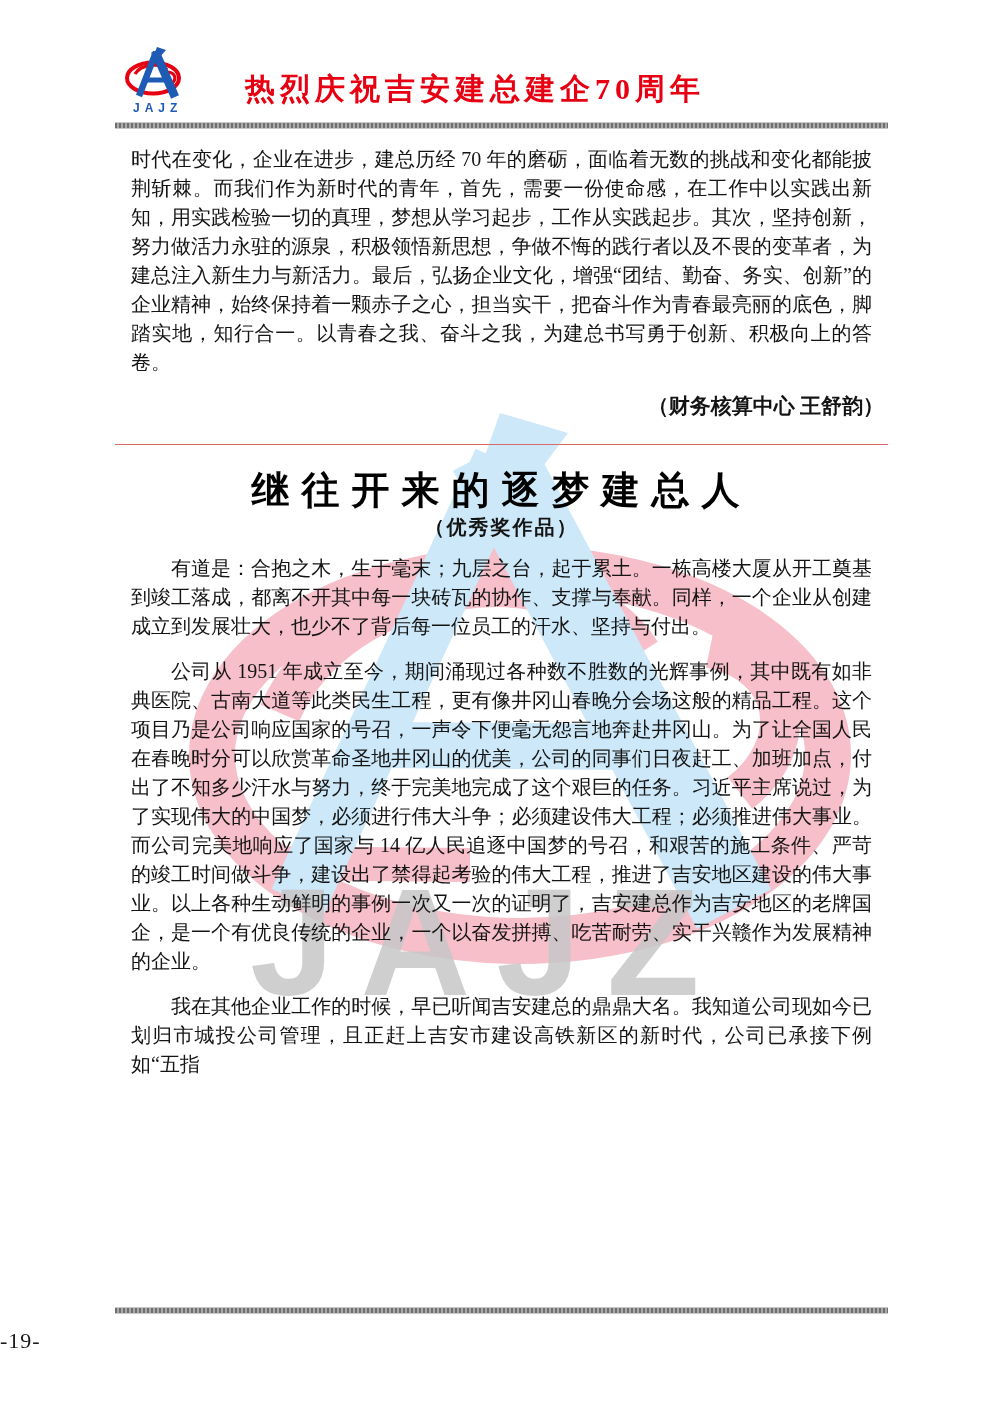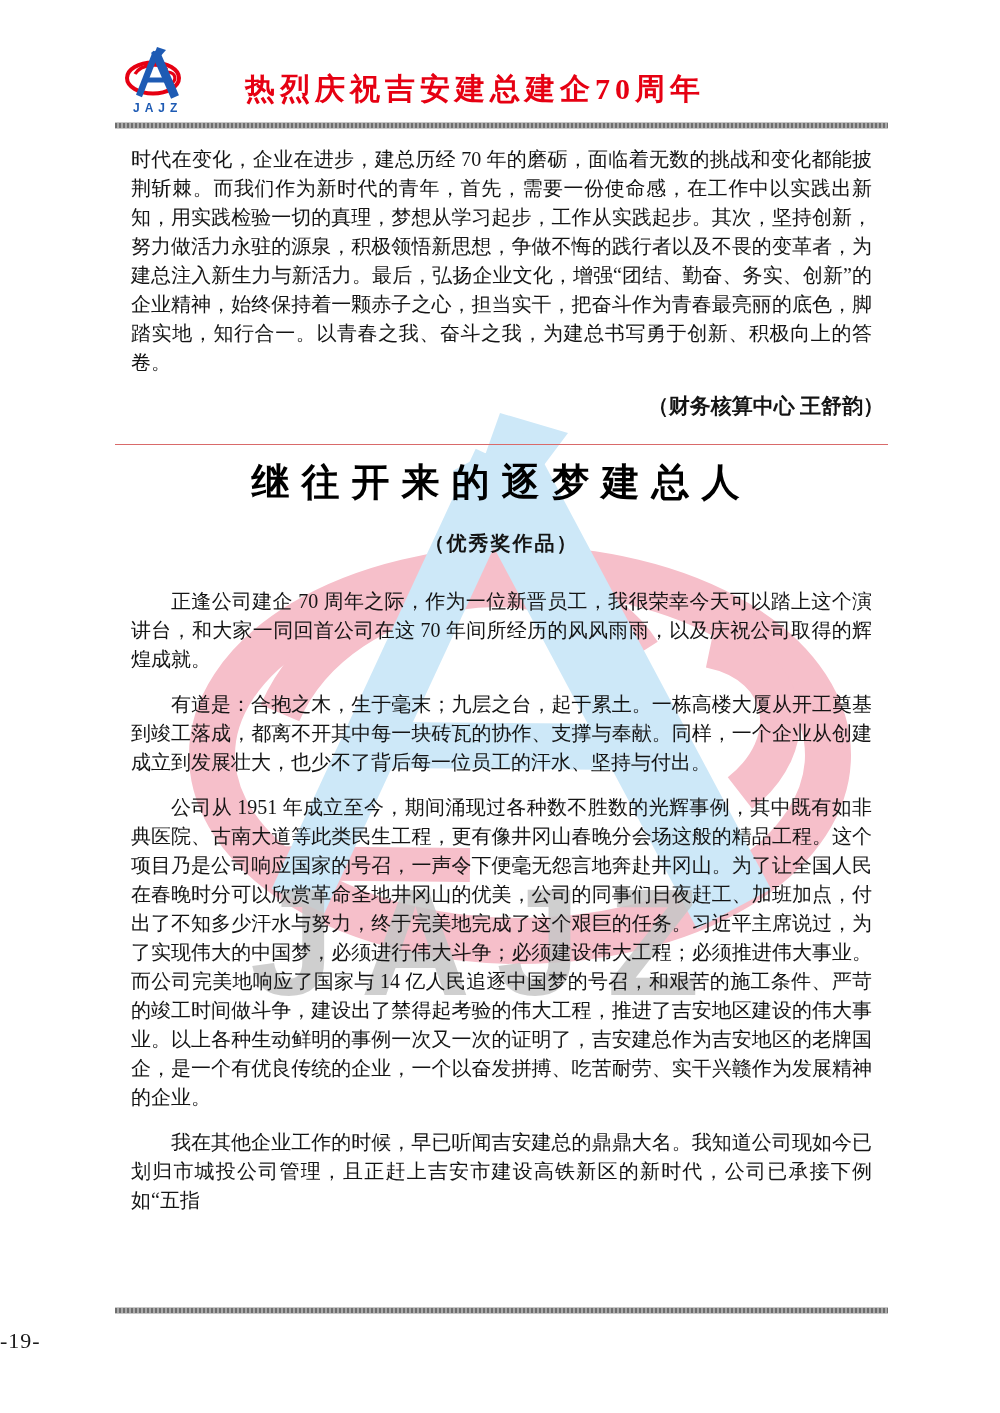--- a/index.html
+++ b/index.html
@@ -46,26 +46,26 @@
   .indent{text-indent:2em;}
   .byline{
     text-align:right;font-size:21px;line-height:27px;
     font-weight:600;margin:5px 4px 0 0;
   }
   .section-divider{
     margin-top:24px;height:0;
     border-top:1px solid #d96a6a;
   }
   .article2-title{
-    margin-top:14px;text-align:center;
+    margin-top:22px;text-align:center;
     font-size:38px;line-height:46px;font-weight:bold;
     letter-spacing:12px;color:#000;
   }
   .article2-subtitle{
-    margin-top:24px;text-align:center;
+    text-align:center;
     font-size:20px;line-height:28px;letter-spacing:2px;font-weight:600;
   }
   .mt30{margin-top:30px;}
   .mt13{margin-top:13px;}
   .footer-rule{position:absolute;left:115px;right:112px;top:1307px;z-index:2;}
   .page-number{
     position:absolute;left:0;right:0;top:1326px;z-index:2;
     font-size:22px;line-height:30px;letter-spacing:1px;color:#1a1a1a;
   }
   .logo-letters-svg{font-family:"Liberation Sans","DejaVu Sans",sans-serif;}
@@ -114,21 +114,20 @@
     <div class="rule top-rule"></div>
 
     <p class="body-text">时代在变化，企业在进步，建总历经 70 年的磨砺，面临着无数的挑战和变化都能披荆斩棘。而我们作为新时代的青年，首先，需要一份使命感，在工作中以实践出新知，用实践检验一切的真理，梦想从学习起步，工作从实践起步。其次，坚持创新，努力做活力永驻的源泉，积极领悟新思想，争做不悔的践行者以及不畏的变革者，为建总注入新生力与新活力。最后，弘扬企业文化，增强“团结、勤奋、务实、创新”的企业精神，始终保持着一颗赤子之心，担当实干，把奋斗作为青春最亮丽的底色，脚踏实地，知行合一。以青春之我、奋斗之我，为建总书写勇于创新、积极向上的答卷。</p>
     <div class="byline">（财务核算中心 王舒韵）</div>
 
     <div class="section-divider"></div>
 
     <div class="article2-title">继往开来的逐梦建总人</div>
     <div class="article2-subtitle">（优秀奖作品）</div>
 
-    <p class="body-text indent mt30">正逢公司建企 70 周年之际，作为一位新晋员工，我很荣幸今天可以踏上这个演讲台，和大家一同回首公司在这 70 年间所经历的风风雨雨，以及庆祝公司取得的辉煌成就。</p>
     <p class="body-text indent mt13">有道是：合抱之木，生于毫末；九层之台，起于累土。一栋高楼大厦从开工奠基到竣工落成，都离不开其中每一块砖瓦的协作、支撑与奉献。同样，一个企业从创建成立到发展壮大，也少不了背后每一位员工的汗水、坚持与付出。</p>
     <p class="body-text indent mt13">公司从 1951 年成立至今，期间涌现过各种数不胜数的光辉事例，其中既有如非典医院、古南大道等此类民生工程，更有像井冈山春晚分会场这般的精品工程。这个项目乃是公司响应国家的号召，一声令下便毫无怨言地奔赴井冈山。为了让全国人民在春晚时分可以欣赏革命圣地井冈山的优美，公司的同事们日夜赶工、加班加点，付出了不知多少汗水与努力，终于完美地完成了这个艰巨的任务。习近平主席说过，为了实现伟大的中国梦，必须进行伟大斗争；必须建设伟大工程；必须推进伟大事业。而公司完美地响应了国家与 14 亿人民追逐中国梦的号召，和艰苦的施工条件、严苛的竣工时间做斗争，建设出了禁得起考验的伟大工程，推进了吉安地区建设的伟大事业。以上各种生动鲜明的事例一次又一次的证明了，吉安建总作为吉安地区的老牌国企，是一个有优良传统的企业，一个以奋发拼搏、吃苦耐劳、实干兴赣作为发展精神的企业。</p>
     <p class="body-text indent mt13">我在其他企业工作的时候，早已听闻吉安建总的鼎鼎大名。我知道公司现如今已划归市城投公司管理，且正赶上吉安市建设高铁新区的新时代，公司已承接下例如“五指</p>
   </div>
 
   <div class="rule footer-rule"></div>
   <div class="page-number">-19-</div>
 
 </div>
 

